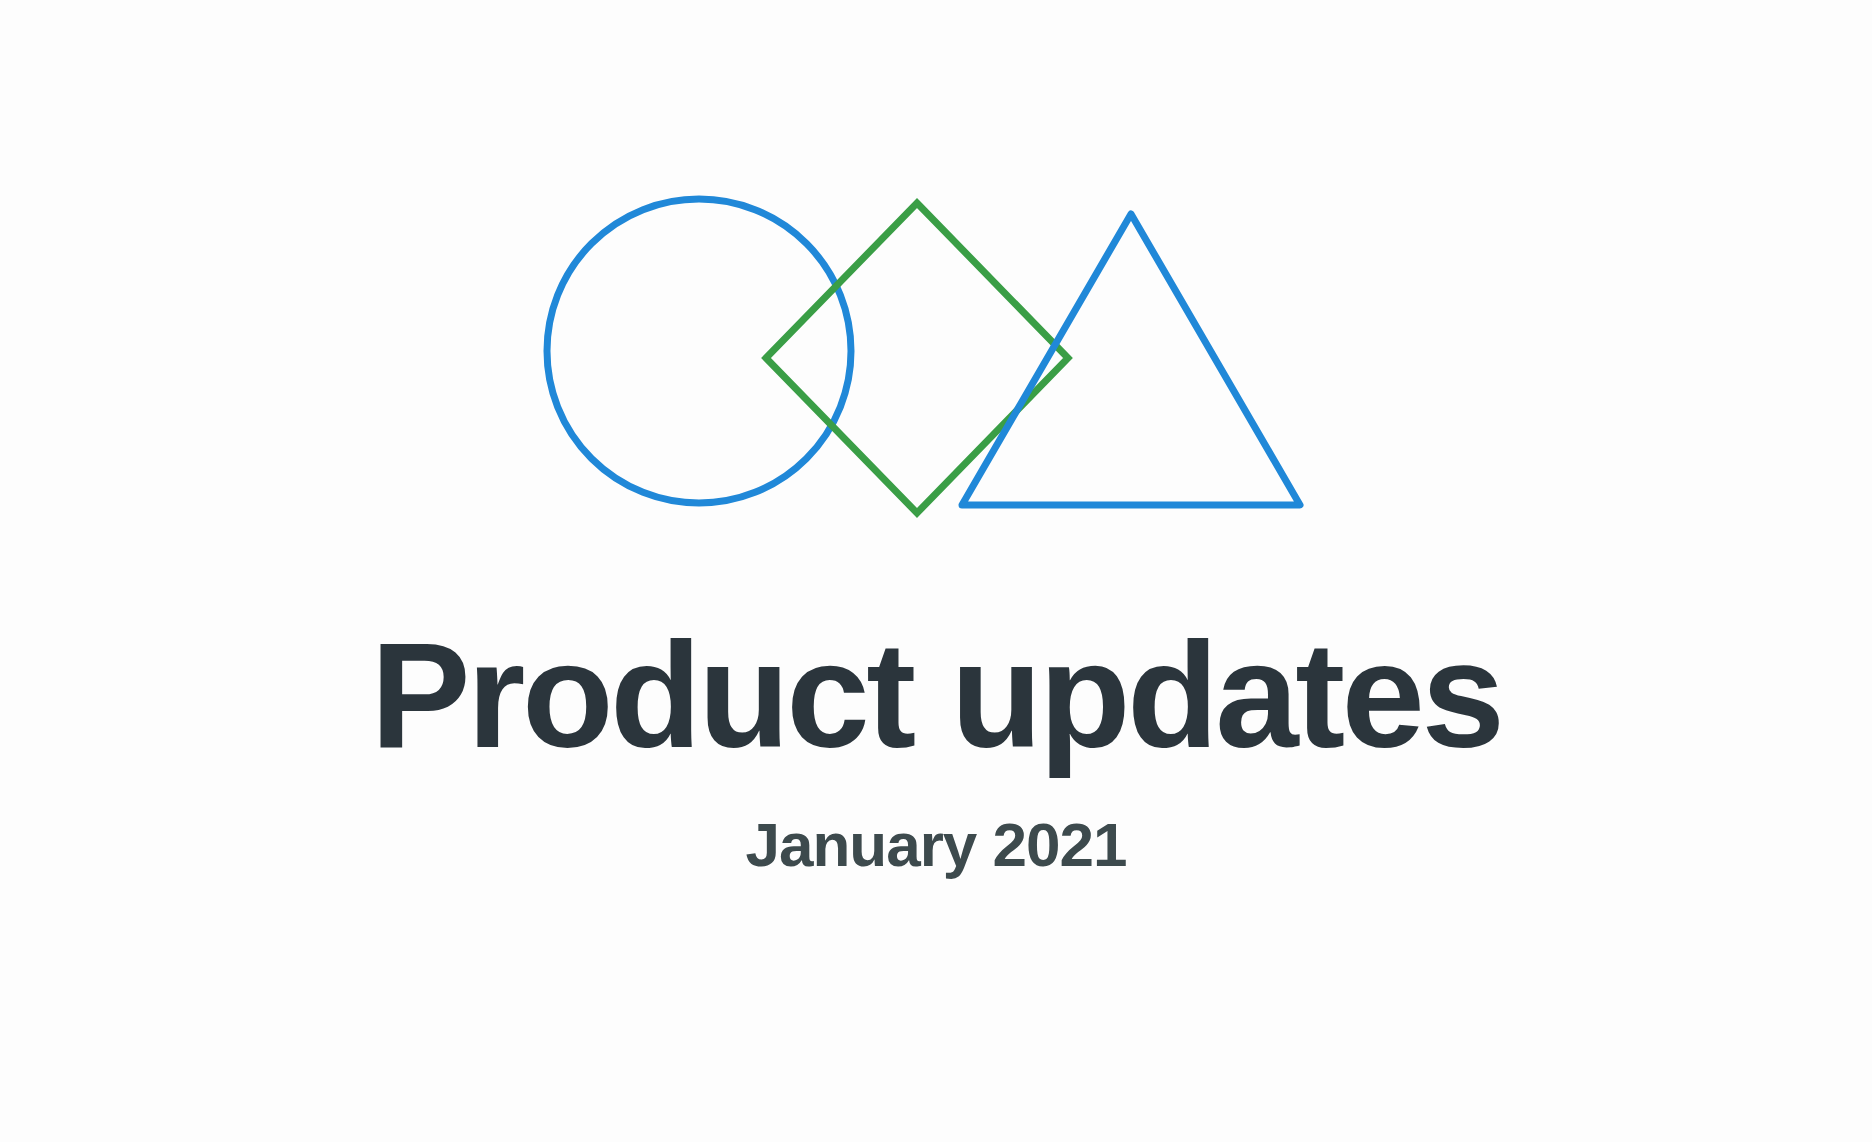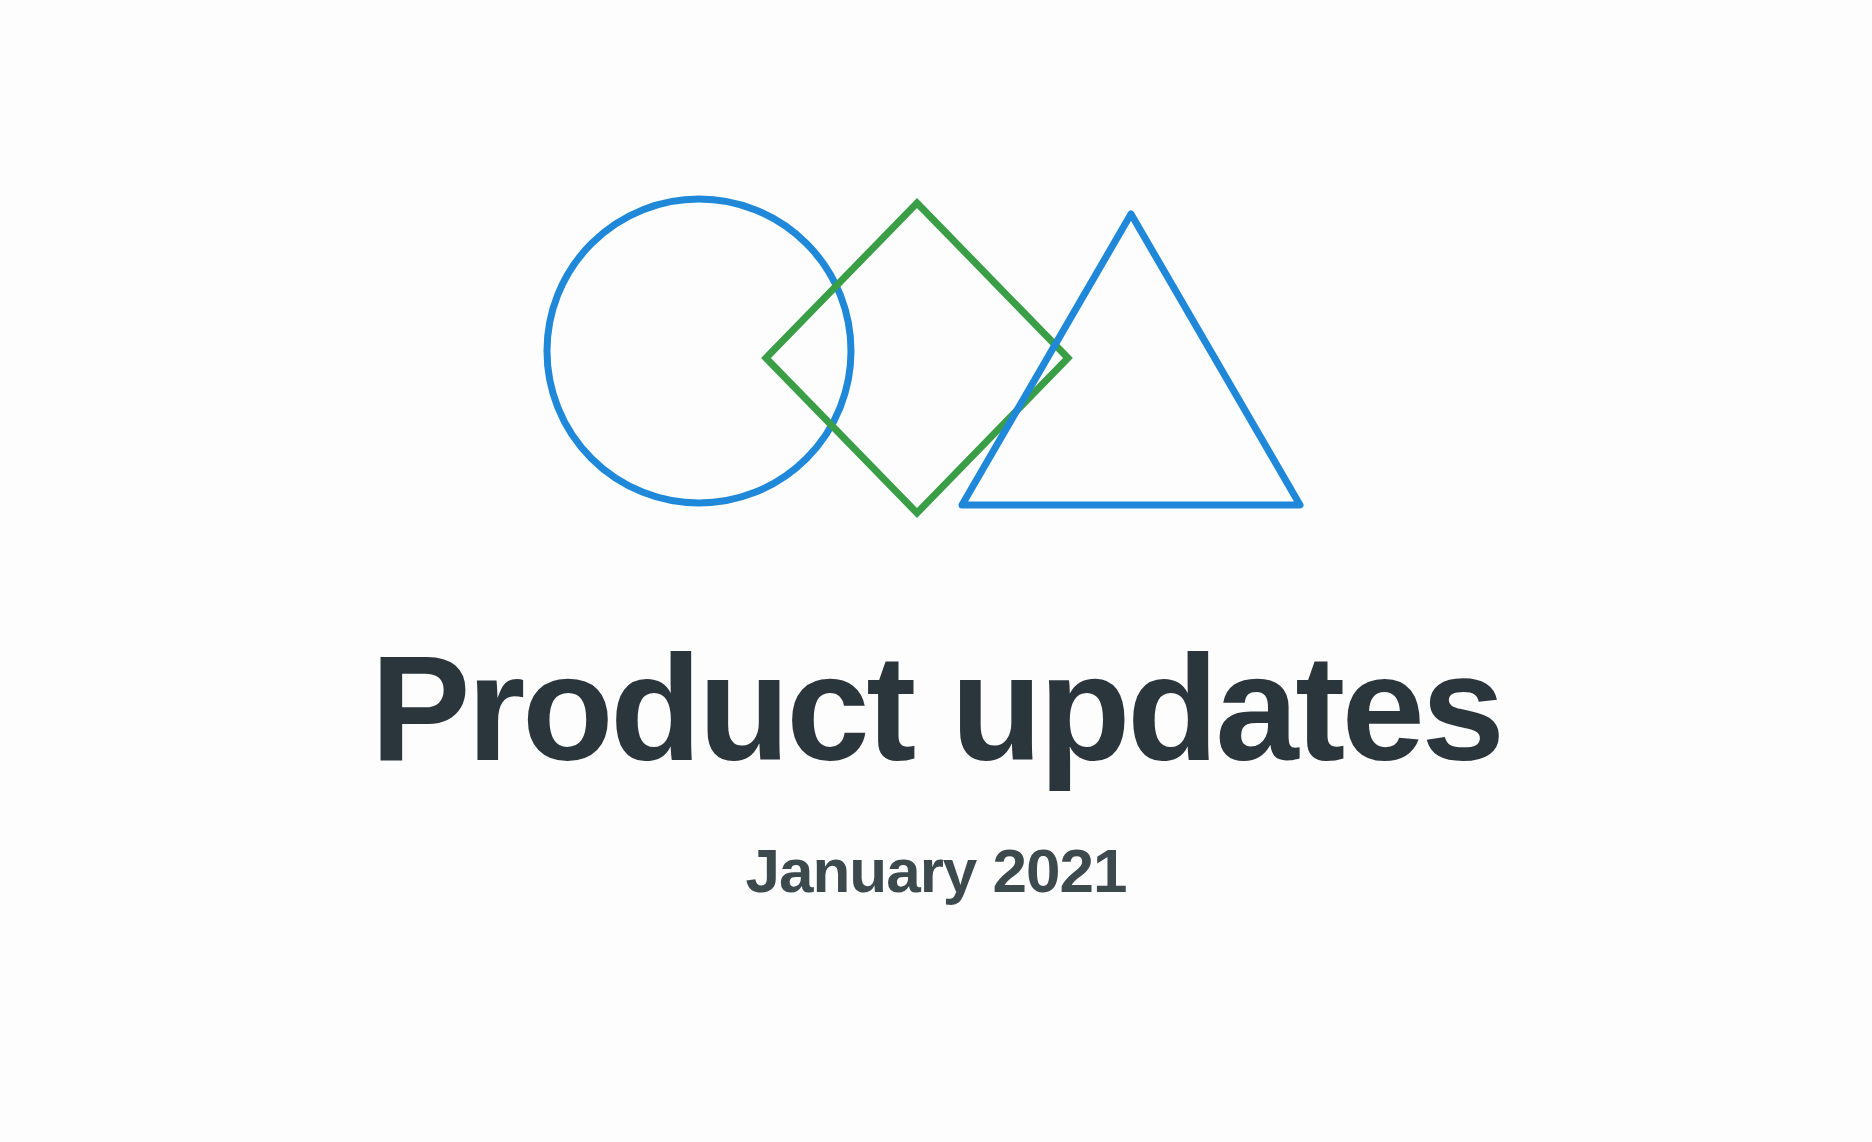--- a/index.html
+++ b/index.html
@@ -40,32 +40,32 @@
   
   #headline-block {
     position: absolute;
     left: 0;
     top: 620px;
     width: 1872px;
     text-align: center;
   }
 
   #page-title {
-    margin: 13px;
+    margin: 0;
     font-family: "Liberation Sans", sans-serif;
     font-size: 150px;
     font-weight: 700;
     line-height: 1.0;
     letter-spacing: -3.5px;
     color: #2b353c;
     white-space: nowrap;
   }
 
   #page-subtitle {
-    margin: 12px;
+    margin: 0;
     padding-top: 44px;
     font-family: "Liberation Sans", sans-serif;
     font-size: 62px;
     font-weight: 700;
     line-height: 1.0;
     letter-spacing: -1px;
     color: #3d4a4d;
     white-space: nowrap;
   }
 </style>

